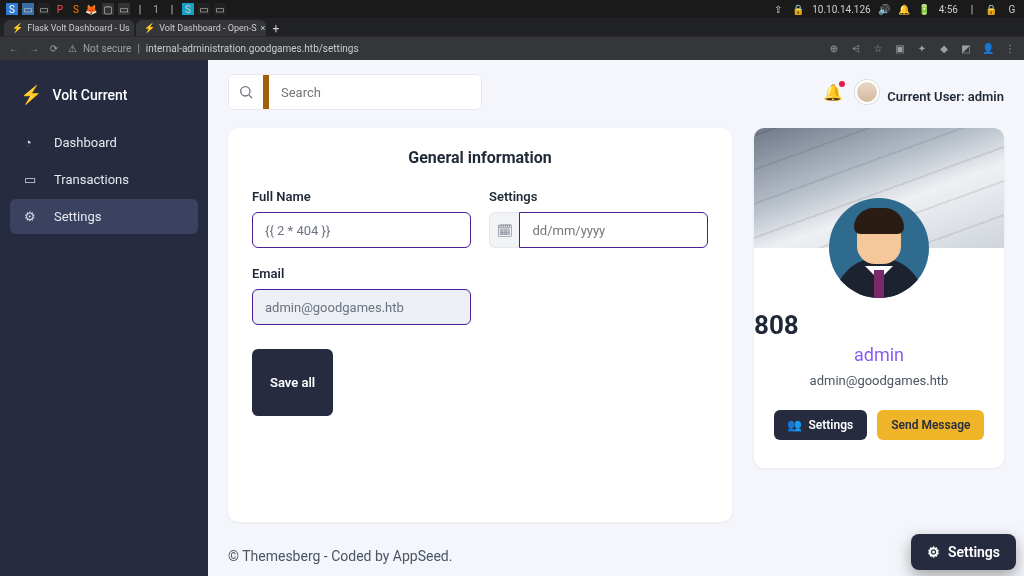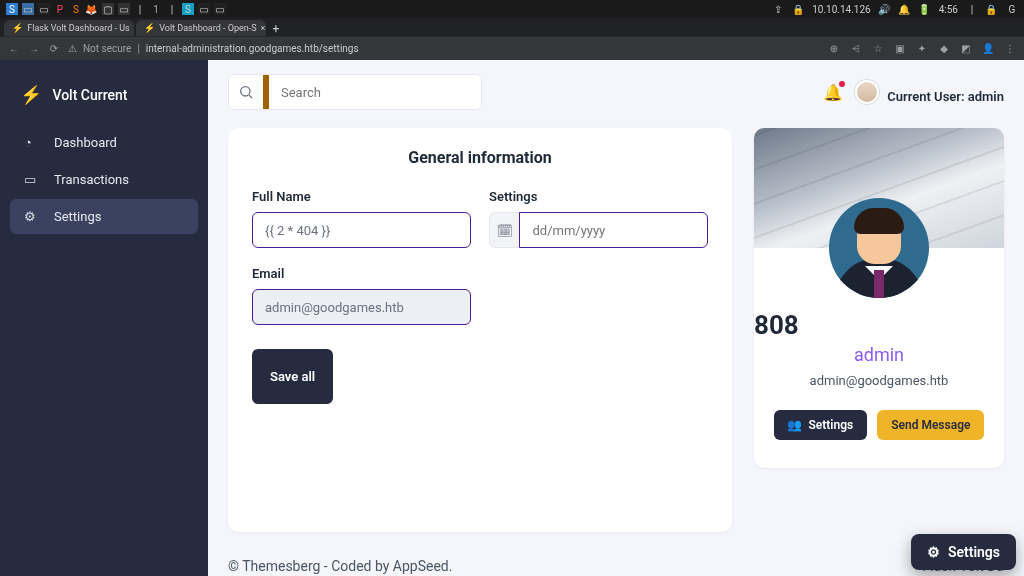--- a/index.html
+++ b/index.html
@@ -53,39 +53,39 @@
 .form-card { flex: 1; padding: 20px 24px 28px; }
 .form-title { font-size: 16px; font-weight: 700; color: #1f2937; margin-bottom: 22px; text-align: center; }
 .form-grid { display: grid; grid-template-columns: 1fr 1fr; gap: 18px 18px; }
 .field label { font-size: 13px; font-weight: 600; color: #1f2937; display: block; margin-bottom: 8px; }
 .input { width: 100%; height: 36px; border: 1px solid #4c1d95; border-radius: 6px; padding: 0 12px; font-size: 13px; color: #6b7280; background: #fff; outline: none; }
 .input.disabled { background: #eceff3; }
 .input-group { display: flex; }
 .input-addon { width: 36px; height: 36px; border: 1px solid #e5e7eb; border-right: none; border-radius: 6px 0 0 6px; background: #f1f3f6; display: flex; align-items: center; justify-content: center; color: #6b7280; font-size: 13px; }
 .input-group .input { border-radius: 0 6px 6px 0; }
 
-.save-btn { margin-top: 24px; background: #262b40; color: #fff; border: none; padding: 20px 18px; border-radius: 6px; font-size: 13px; font-weight: 600; }
+.save-btn { margin-top: 24px; background: #262b40; color: #fff; border: none; padding: 26px 18px; border-radius: 6px; font-size: 13px; font-weight: 600; }
 
 .profile-card { width: 250px; padding: 0; overflow: hidden; height: fit-content; }
 .cover { height: 120px; background: linear-gradient(160deg,#6e7888 0%,#b9c1cb 40%,#eef0f3 60%,#cfd5dc 100%); position: relative; }
 .cover::after { content: ""; position: absolute; inset: 0; background: repeating-linear-gradient(-20deg, rgba(0,0,0,0) 0 30px, rgba(0,0,0,.08) 30px 32px); }
 .avatar-lg { width: 100px; height: 100px; border-radius: 50%; background: #2f6b8f; margin: -50px auto 12px; position: relative; overflow: hidden; border: 0; }
 .avatar-lg .head { position: absolute; top: 16px; left: 50%; transform: translateX(-50%); width: 44px; height: 50px; background: #f6c79a; border-radius: 22px 22px 18px 18px; }
 .avatar-lg .hair { position: absolute; top: 10px; left: 50%; transform: translateX(-50%); width: 50px; height: 26px; background: #2a1c12; border-radius: 24px 24px 8px 8px; }
 .avatar-lg .body { position: absolute; bottom: -6px; left: 50%; transform: translateX(-50%); width: 90px; height: 46px; background: #1d2230; border-radius: 44px 44px 0 0; }
 .avatar-lg .tie { position: absolute; bottom: 0; left: 50%; transform: translateX(-50%); width: 10px; height: 28px; background: #7a2a6a; }
 .avatar-lg .collar { position: absolute; bottom: 18px; left: 50%; transform: translateX(-50%); width: 28px; height: 14px; background: #fff; clip-path: polygon(0 0,100% 0,50% 100%); }
 .profile-id { font-size: 26px; font-weight: 700; color: #1f2937; }
 .profile-name { font-size: 18px; text-align: center; color: #8b5cf6; margin-top: 4px; }
 .profile-email { font-size: 13px; text-align: center; color: #4b5563; margin-top: 8px; }
 .profile-actions { display: flex; gap: 10px; justify-content: center; padding: 22px 0 28px; }
 .btn-dark { background: #262b40; color: #fff; border: none; padding: 8px 14px; border-radius: 6px; font-size: 12px; font-weight: 600; display: inline-flex; align-items: center; gap: 6px; }
 .btn-warn { background: #f0b429; color: #262b40; border: none; padding: 8px 14px; border-radius: 6px; font-size: 12px; font-weight: 600; }
 
-.footer { margin-top: auto; padding: 26px 0 2px; font-size: 14px; color: #4b5563; display: flex; justify-content: space-between; }
+.footer { margin-top: auto; padding: 26px 0 12px; font-size: 14px; color: #4b5563; display: flex; justify-content: space-between; }
 
 .fab { position: absolute; right: 8px; bottom: 6px; background: #262b40; color: #fff; padding: 10px 16px; border-radius: 8px; font-size: 14px; font-weight: 600; display: flex; align-items: center; gap: 8px; box-shadow: 0 6px 16px rgba(0,0,0,.35); }
 </style>
 </head>
 <body>
 
 <div class="os-bar">
   <div class="os-left">
     <span class="os-ico" style="background:#2d7cd1;color:#fff;">S</span>
     <span class="os-ico" style="background:#3a6ea5;">▭</span>

